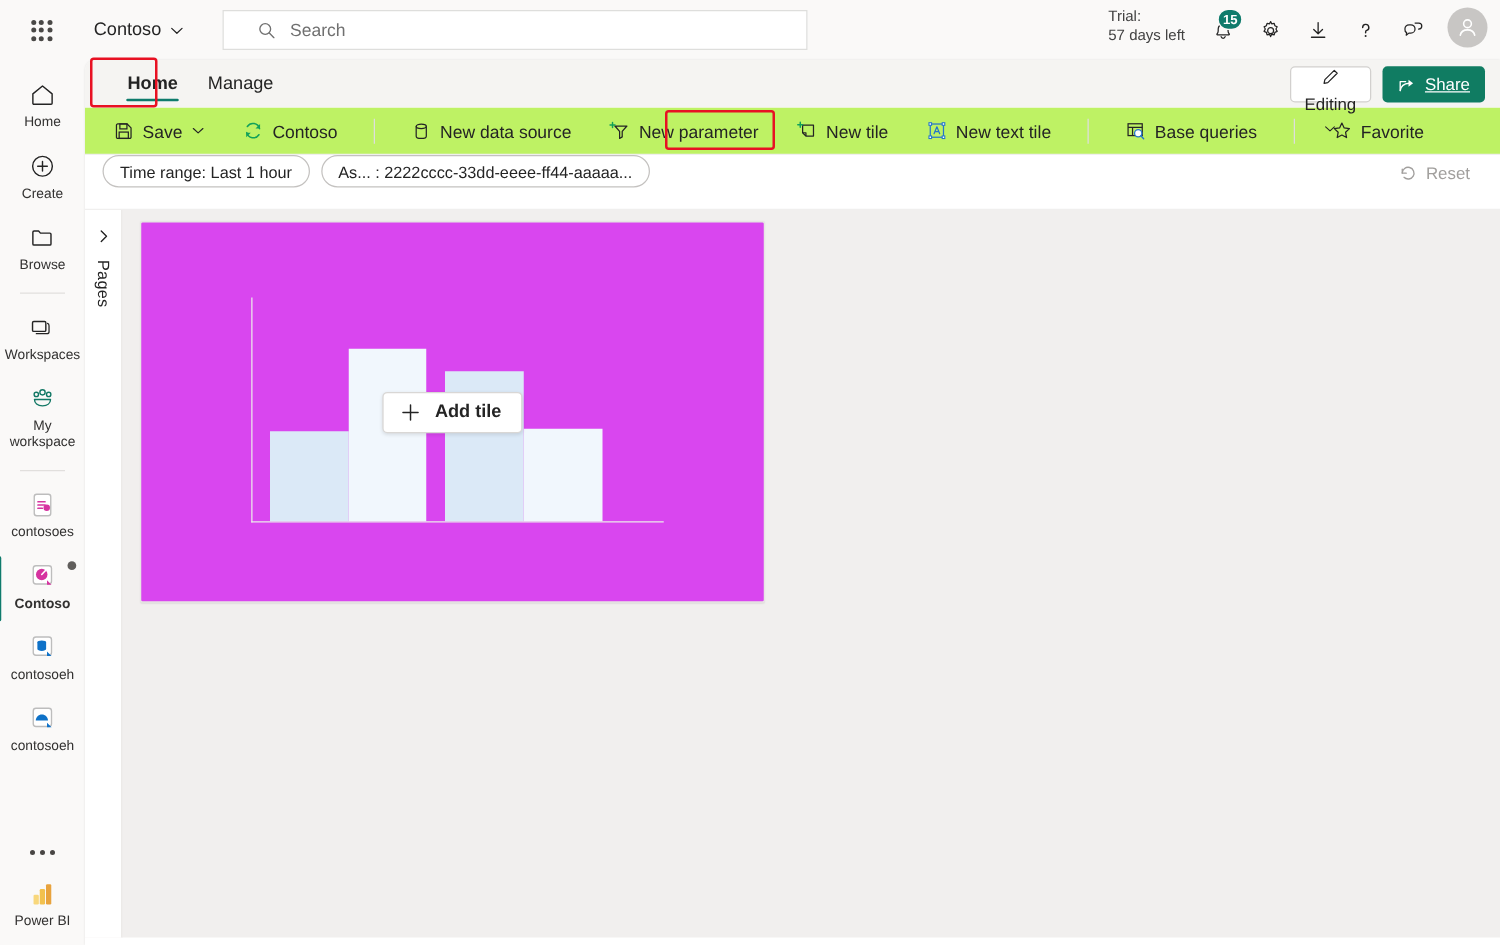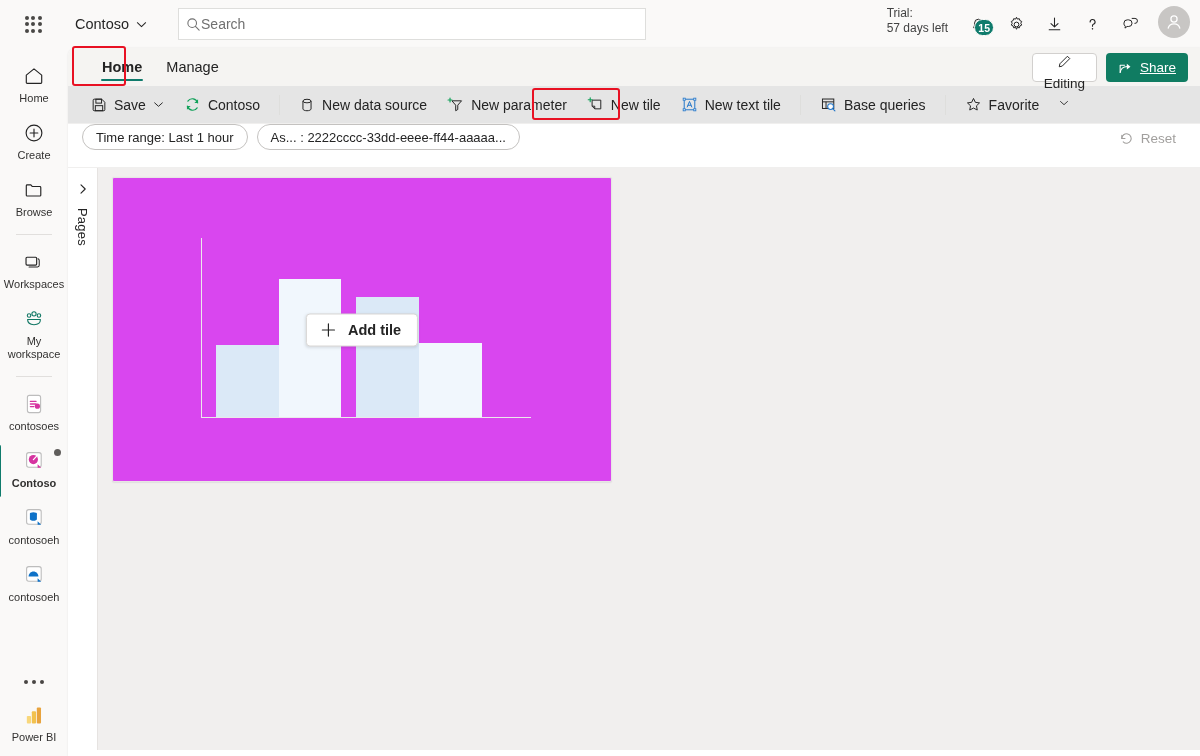--- a/index.html
+++ b/index.html
@@ -31,37 +31,37 @@
 
   .tenant {
     display: flex; align-items: center; gap: 7px;
     margin-left: 14px; padding: 6px 9px; border-radius: 4px; cursor: pointer;
     font-size: 14.5px; color: #242424;
   }
 
   .searchwrap {
     margin-left: 22px; width: 468px; height: 32px;
     background: #fff; border: 1px solid #dededc; border-radius: 0;
-    display: flex; align-items: center; gap: 0; padding: 0 7px; cursor: text;
+    display: flex; align-items: center; gap: 11px; padding: 0 27px; cursor: text;
   }
   .searchwrap .ph { font-size: 14px; color: #707070; }
 
   .toprightzone {
     margin-left: auto; display: flex; gap: 2px; padding-right: 10px;
   }
   .trial {
     font-size: 12px; line-height: 15px; color: #424242; text-align: left;
     margin-right: 10px; white-space: nowrap;
   }
   .iconbtn {
     width: 36px; height: 36px; border-radius: 4px; cursor: pointer;
     display: flex; align-items: center; justify-content: center; position: relative;
   }
   .badge {
-    position: absolute; top: 13px; right: 2px;
+    position: absolute; top: 1px; right: 2px;
     min-width: 17px; height: 17px; padding: 0 3px;
     background: #0f7b6c; color: #fff; border-radius: 9px;
     font-size: 10.5px; line-height: 17px; text-align: center;
     border: 1.5px solid #faf9f8; font-weight: 600;
   }
   .avatar {
     width: 32px; height: 32px; border-radius: 50%; background: #c8c6c4;
     display: flex; align-items: center; justify-content: center;
     margin-left: 8px; cursor: pointer;
   }
@@ -139,22 +139,22 @@
     font-size: 13.5px; color: #242424; cursor: pointer; flex-direction: column;
   }
   .sharebtn {
     display: flex; align-items: center; gap: 7px; height: 29px; padding: 0 12px;
     background: #107c62; border: none; border-radius: 4px;
     font-size: 13.5px; color: #fff; cursor: pointer; font-weight: 400; text-decoration: underline;
   }
 
   
   .toolbar {
-    height: 38px; background: #e5e5e5; display: flex; align-items: center;
-    padding-left: 14px; gap: 2px; border-bottom: 1px solid #f0efee;
+    height: 38px; background: #bef264; display: flex; align-items: center;
+    padding-left: 14px; gap: 12px; border-bottom: 1px solid #f0efee;
   }
   .tbtn {
     display: flex; align-items: center; gap: 7px; height: 30px; padding: 0 9px;
     border-radius: 4px; cursor: pointer; font-size: 14px; color: #242424;
     white-space: nowrap;
   }
   .tsep { width: 1px; height: 20px; background: #dededc; margin: 0 8px; }
 
   
   .filterrow {

